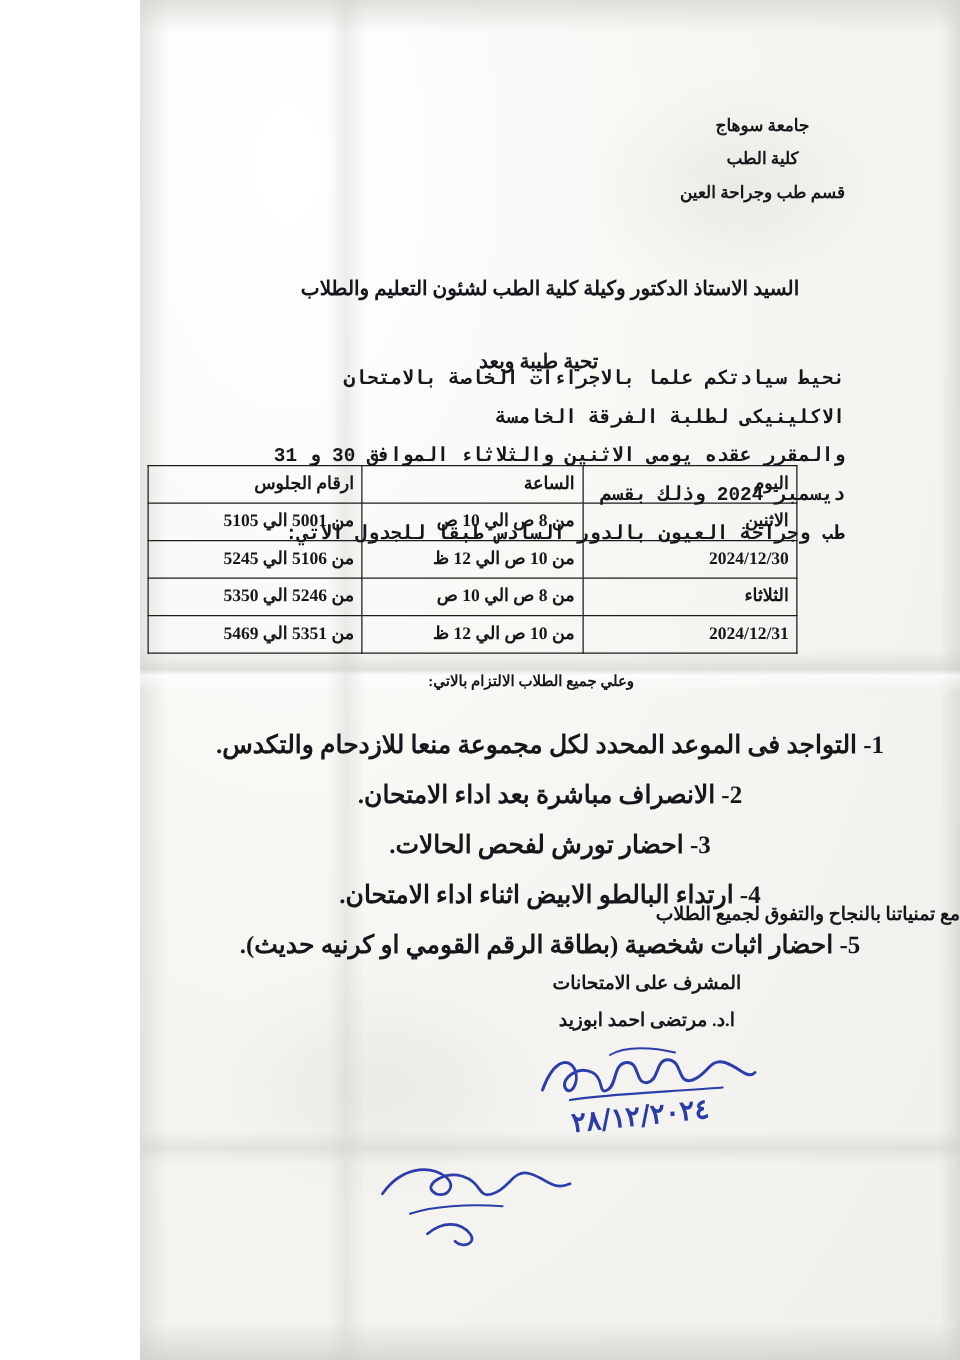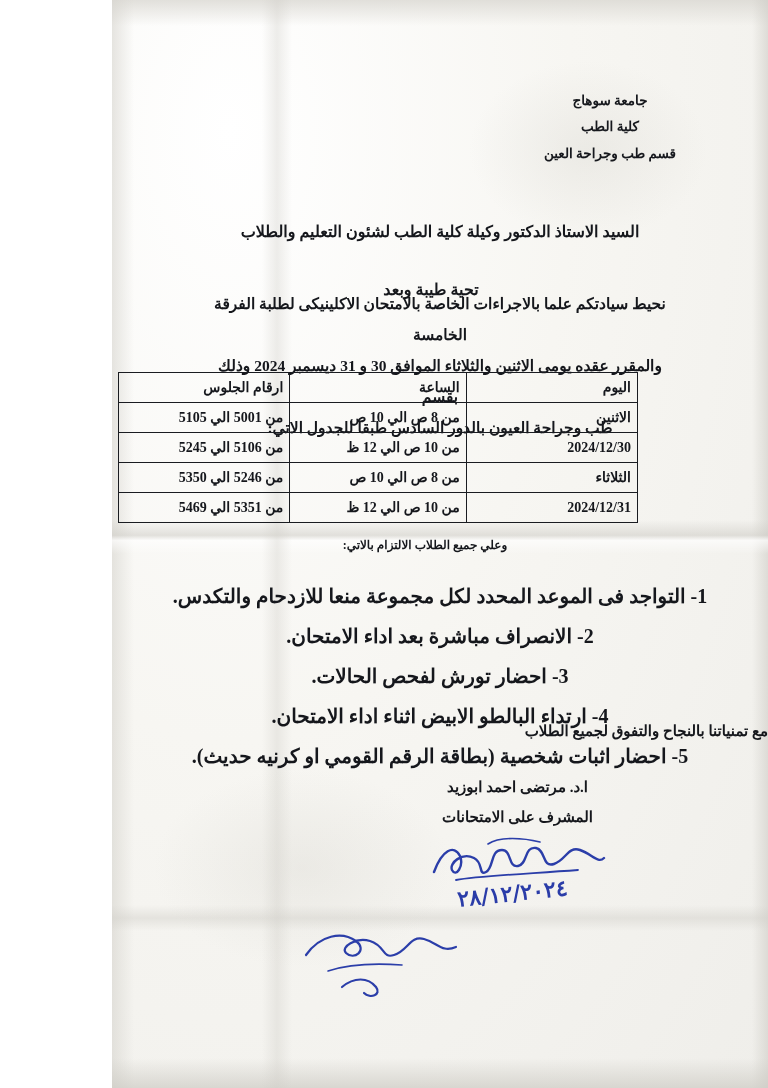--- a/index.html
+++ b/index.html
@@ -104,24 +104,25 @@
   }
   .addressee .line1 { padding-right: 0; }
   .addressee .line2 { padding-right: 18px; margin-top: 24px; }
 
   
   .para {
     position: absolute;
     top: 288px;
     right: 92px;
     left: 92px;
-    text-align: center;
+    text-align: right;
     font-size: 15.5px;
     font-weight: 700;
     line-height: 2.0;
+    font-family: Liberation Mono, monospace;
   }
 
   
   .table-wrap {
     position: absolute;
     top: 372px;
     right: 130px;
     width: 520px;
   }
   table.exam {
@@ -285,22 +286,22 @@
       <div class="item">1- التواجد فى الموعد المحدد لكل مجموعة منعا للازدحام والتكدس.</div>
       <div class="item">2- الانصراف مباشرة بعد اداء الامتحان.</div>
       <div class="item">3- احضار تورش لفحص الحالات.</div>
       <div class="item">4- ارتداء البالطو الابيض اثناء اداء الامتحان.</div>
       <div class="item">5- احضار اثبات شخصية (بطاقة الرقم القومي او كرنيه حديث).</div>
     </div>
 
     <div class="wishes">مع تمنياتنا بالنجاح والتفوق لجميع الطلاب</div>
 
     <div class="sign-block">
+      <div>المشرف على الامتحانات</div>
       <div>ا.د. مرتضى احمد ابوزيد</div>
-      <div>المشرف على الامتحانات</div>
     </div>
 
     <div class="ink sig1">
       <svg class="scribble" width="180" height="60" viewBox="0 0 180 60" fill="none" stroke="#2b3ea9" stroke-width="2.4" stroke-linecap="round" stroke-linejoin="round">
         <path d="M6 40 C14 18, 26 12, 32 24 C36 34, 28 46, 24 38 C21 31, 34 20, 46 26 C56 31, 50 44, 58 40 C66 36, 62 18, 74 18 C84 18, 80 36, 90 34 C100 32, 96 14, 108 16 C118 18, 114 36, 126 32 C138 28, 140 14, 152 18 C164 22, 170 32, 176 26"></path>
         <path d="M28 48 C50 44, 96 42, 150 38" stroke-width="1.8"></path>
         <path d="M60 12 C72 4, 96 6, 112 10" stroke-width="1.6"></path>
       </svg>
     </div>
 

